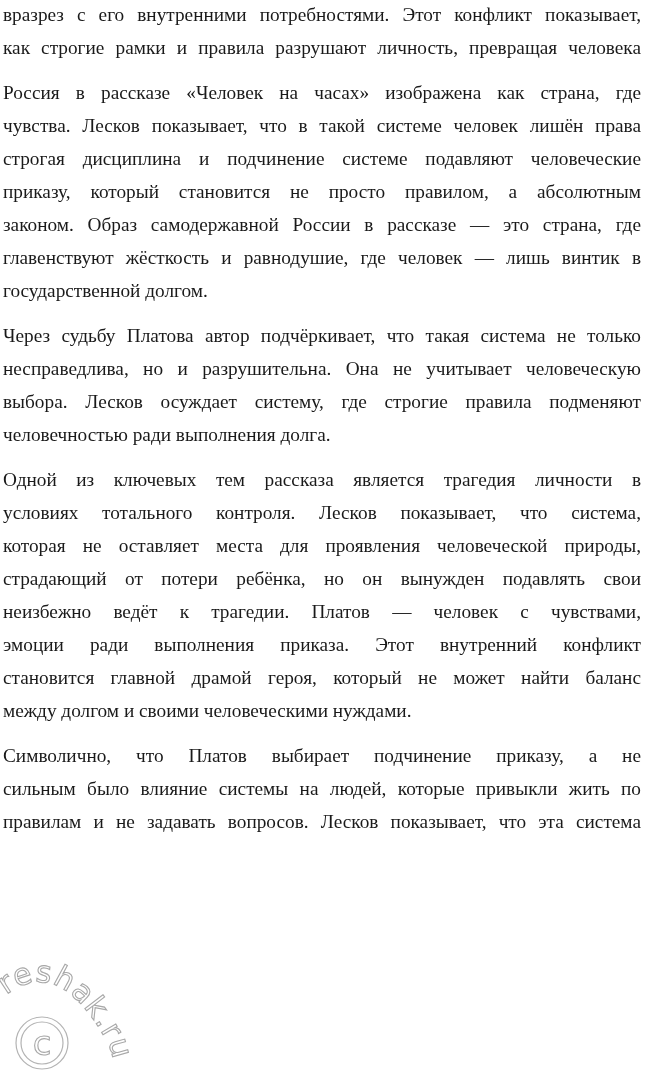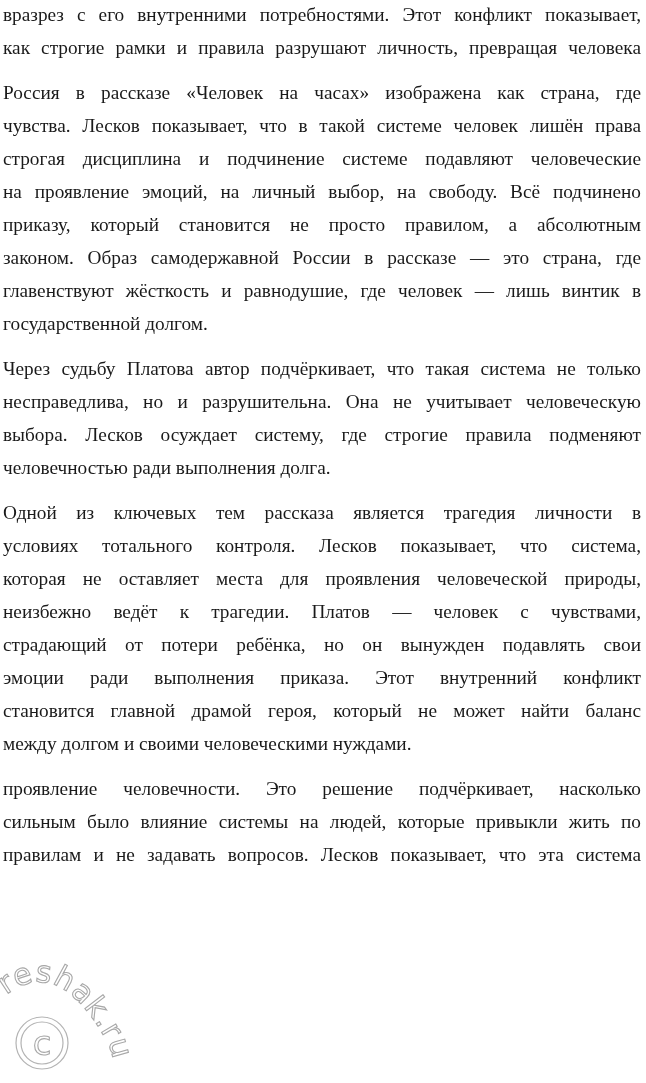--- a/index.html
+++ b/index.html
@@ -54,47 +54,46 @@
 
   <p class="para">
     <span class="line">вразрез с его внутренними потребностями. Этот конфликт показывает,</span>
     <span class="line">как строгие рамки и правила разрушают личность, превращая человека</span>
   </p>
 
   <p class="para">
     <span class="line">Россия в рассказе «Человек на часах» изображена как страна, где</span>
     <span class="line">чувства. Лесков показывает, что в такой системе человек лишён права</span>
     <span class="line">строгая дисциплина и подчинение системе подавляют человеческие</span>
-    <span class="line">на проявление эмоций, на личный выбор, на свободу. Всё подчинено</span>
     <span class="line">приказу, который становится не просто правилом, а абсолютным</span>
     <span class="line">законом. Образ самодержавной России в рассказе — это страна, где</span>
     <span class="line">главенствуют жёсткость и равнодушие, где человек — лишь винтик в</span>
     <span class="line last">государственной долгом.</span>
   </p>
 
   <p class="para">
     <span class="line">Через судьбу Платова автор подчёркивает, что такая система не только</span>
     <span class="line">несправедлива, но и разрушительна. Она не учитывает человеческую</span>
     <span class="line">выбора. Лесков осуждает систему, где строгие правила подменяют</span>
     <span class="line last">человечностью ради выполнения долга.</span>
   </p>
 
   <p class="para">
     <span class="line">Одной из ключевых тем рассказа является трагедия личности в</span>
     <span class="line">условиях тотального контроля. Лесков показывает, что система,</span>
     <span class="line">которая не оставляет места для проявления человеческой природы,</span>
+    <span class="line">страдающий от потери ребёнка, но он вынужден подавлять свои</span>
     <span class="line">неизбежно ведёт к трагедии. Платов — человек с чувствами,</span>
-    <span class="line">страдающий от потери ребёнка, но он вынужден подавлять свои</span>
     <span class="line">эмоции ради выполнения приказа. Этот внутренний конфликт</span>
     <span class="line">становится главной драмой героя, который не может найти баланс</span>
     <span class="line last">между долгом и своими человеческими нуждами.</span>
   </p>
 
   <p class="para">
-    <span class="line">проявление человечности. Это решение подчёркивает, насколько</span>
+    <span class="line">Символично, что Платов выбирает подчинение приказу, а не</span>
     <span class="line">сильным было влияние системы на людей, которые привыкли жить по</span>
     <span class="line">правилам и не задавать вопросов. Лесков показывает, что эта система</span>
   </p>
 
 </div>
 
 <div class="watermark">
   <svg width="140" height="128" viewBox="0 0 140 128">
     <defs>
       <path id="wmArc" d="M 6 40 Q 60 -2 110 92 L 120 128" fill="none"></path>

